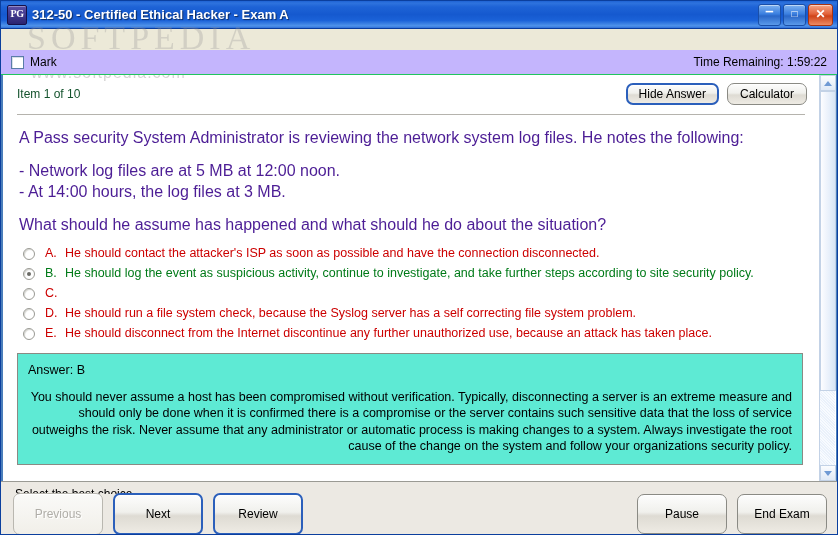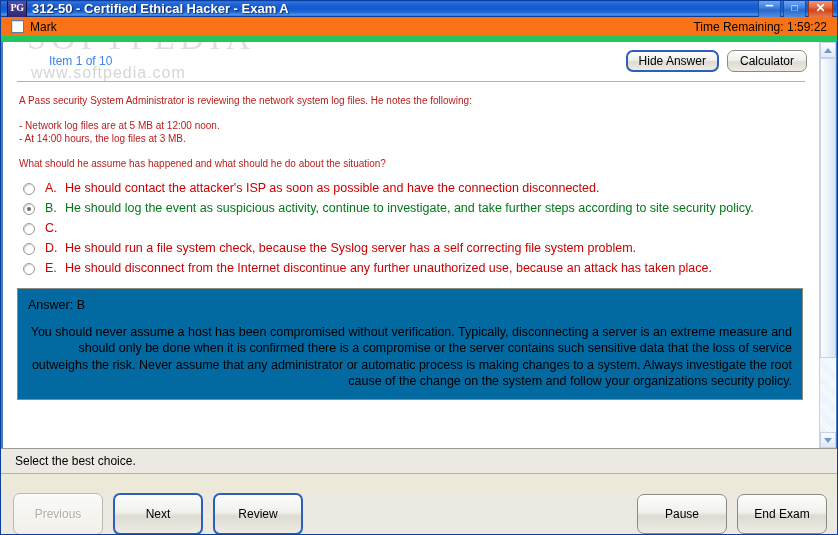--- a/index.html
+++ b/index.html
@@ -17,21 +17,21 @@
     height: 535px;
     box-sizing: border-box;
     overflow: hidden;
     background: #ece9d8;
     border: 1px solid #0b3f9e;
   }
 
   
   .titlebar {
     position: relative;
-    height: 16px;
+    height: 28px;
     box-sizing: border-box;
     background: linear-gradient(to bottom,
         #1f63d4 0%, #2e73de 8%, #1e63d6 22%,
         #1559cf 50%, #1b62d8 72%, #4f93ea 92%, #2f6fd8 100%);
     border-bottom: 1px solid #0a3c9c;
     display: flex;
     align-items: center;
     padding: 0 2px 0 4px;
   }
   .app-icon {
@@ -97,27 +97,28 @@
     font-size: 10px;
     line-height: 18px;
   }
   .win-btn.close .glyph { font-size: 12px; line-height: 18px; }
 
   
   .toolbar {
     position: relative;
     height: 25px;
     box-sizing: border-box;
-    background: #f97316;
-    border-bottom: 6px solid #22c55e;
+    background: #c4b5fd;
+    border-bottom: 1px solid #22c55e;
     display: flex;
     align-items: center;
     padding: 0 10px 0 10px;
     justify-content: space-between;
     z-index: 2;
+    margin-top: 21px;
   }
   .mark-wrap {
     display: flex;
     align-items: center;
     gap: 6px;
     font-size: 12px;
     color: #000000;
   }
   .checkbox {
     width: 13px;
@@ -147,21 +148,21 @@
     left: 0; top: 0; right: 17px; bottom: 0;
     padding: 0;
   }
 
   .item-row {
     display: flex;
     align-items: center;
     justify-content: space-between;
     padding: 8px 12px 0 14px;
   }
-  .item-label { font-size: 12px; color: #3b82f6; margin-left: 32px; }
+  .item-label { font-size: 12px; color: #14532d; }
   .top-buttons { display: flex; gap: 8px; }
 
   .btn {
     font-family: "Liberation Sans", sans-serif;
     font-size: 12px;
     color: #000000;
     background: linear-gradient(to bottom, #fdfdfd 0%, #f0f0ec 45%, #dedbd3 55%, #eeebe4 100%);
     border: 1px solid #8a8a84;
     border-radius: 7px;
     padding: 3px 12px;
@@ -181,22 +182,22 @@
   }
 
   .divider {
     height: 0;
     border-top: 1px solid #b5b3ad;
     margin: 9px 14px 0 14px;
   }
 
   .question {
     padding: 12px 20px 0 16px;
-    font-size: 10px;
-    color: #b91c1c;
+    font-size: 16px;
+    color: #4c1d95;
     line-height: 1.35;
   }
   .q-line { margin: 0 0 0 0; }
   .q-gap { height: 11px; }
 
   
   .options {
     padding: 8px 14px 0 16px;
   }
   .opt {
@@ -229,21 +230,21 @@
   }
   .opt-letter {
     width: 20px;
     flex: 0 0 auto;
   }
   .opt-text { flex: 1 1 auto; }
 
   
   .explanation {
     margin: 10px 16px 0 14px;
-    background: #0369a1;
+    background: #5eead4;
     border: 1px solid #8a8a84;
     padding: 8px 10px 9px 10px;
     font-size: 12.5px;
     color: #000000;
     line-height: 1.32;
   }
   .exp-answer { margin-bottom: 10px; }
   .exp-heading { font-weight: bold; }
   .exp-body { text-align: right; }
 

